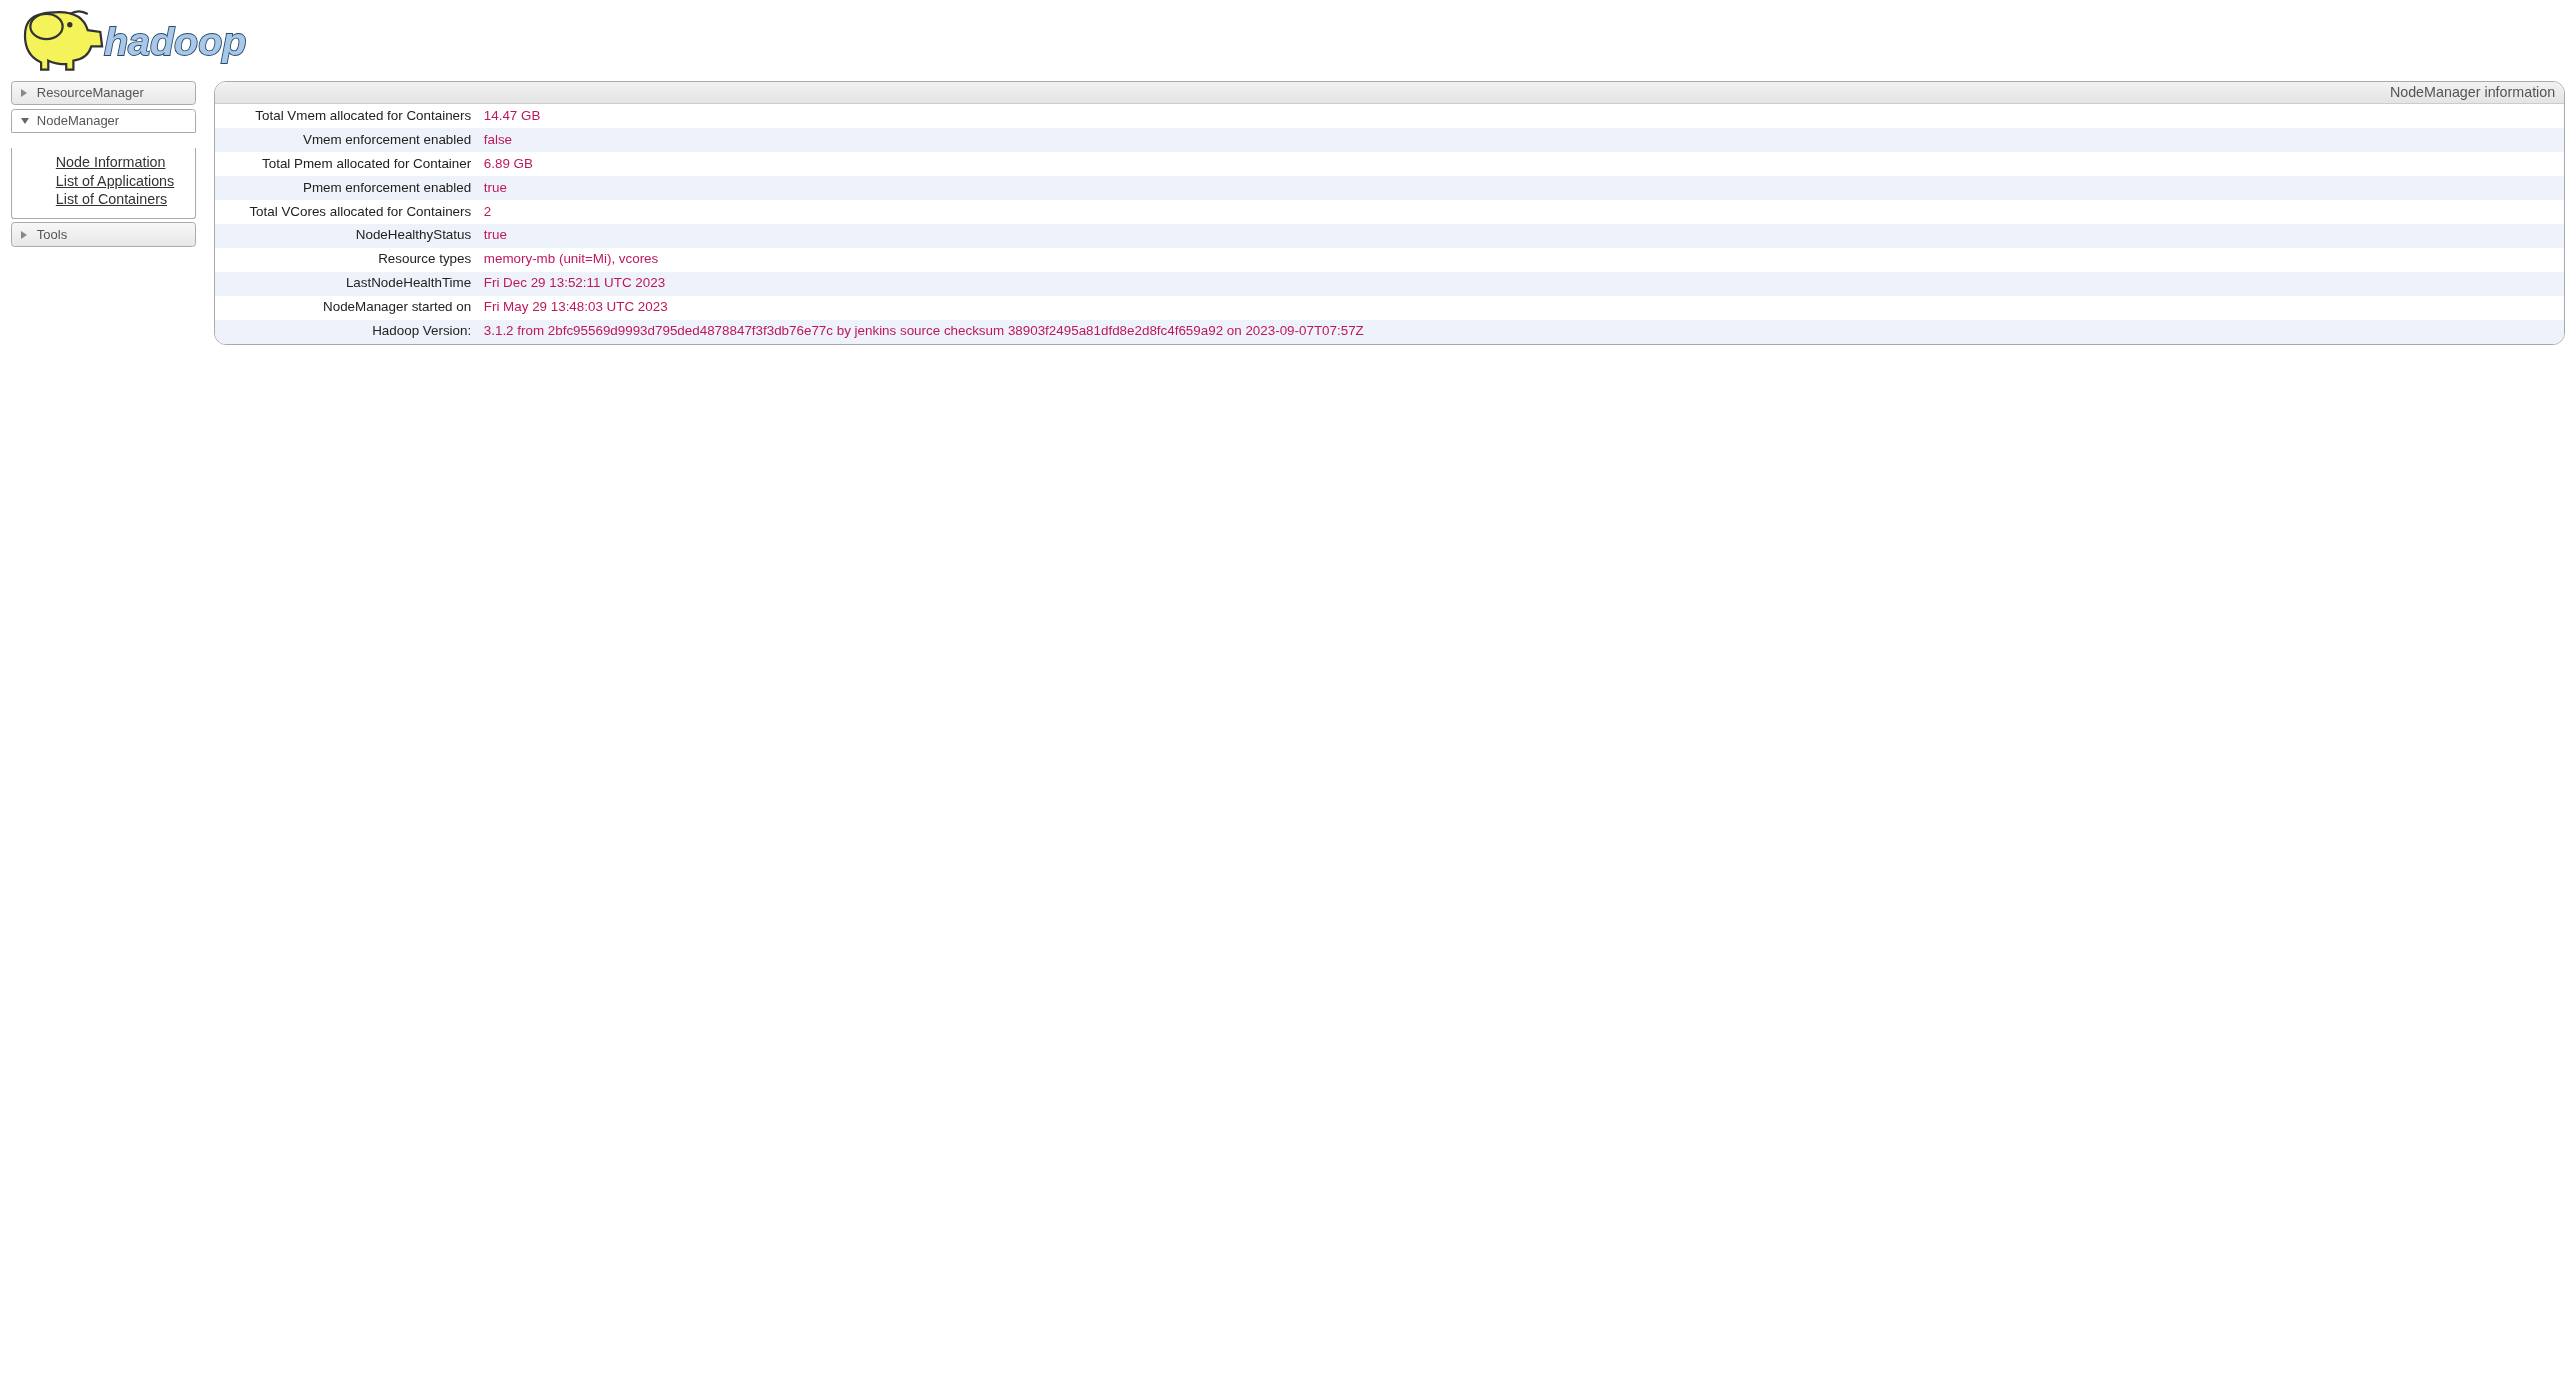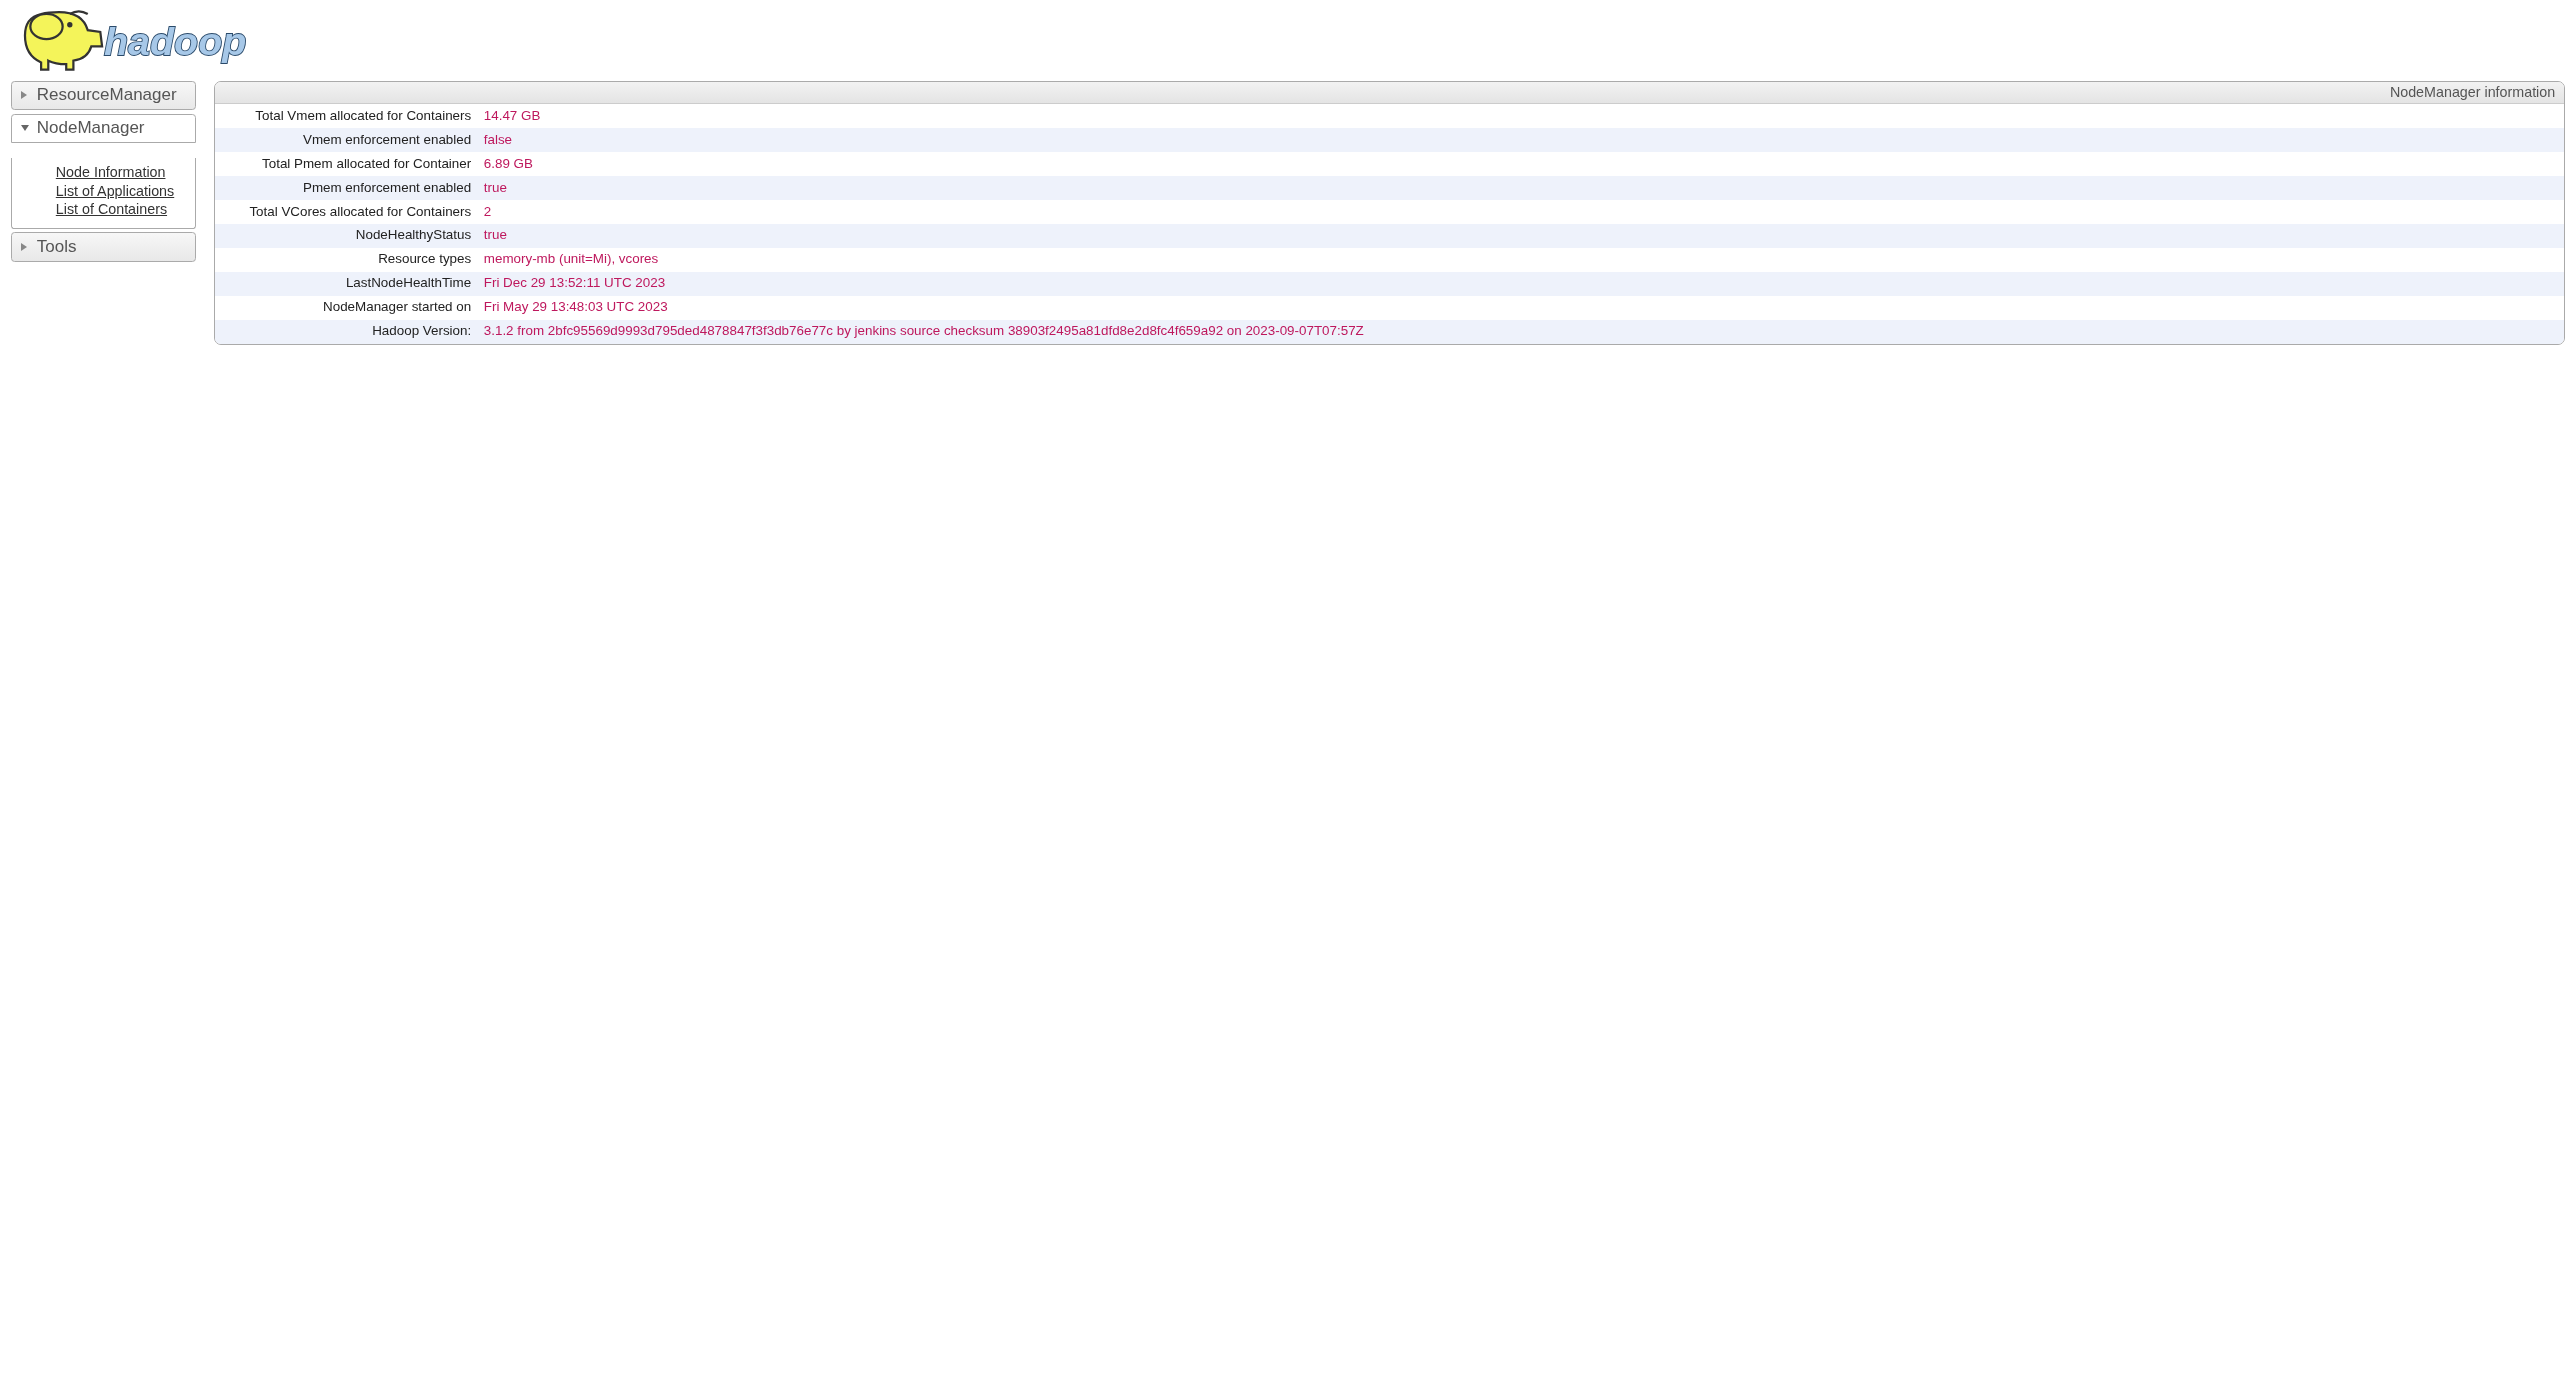--- a/index.html
+++ b/index.html
@@ -5,27 +5,27 @@
   html,body{margin:0;padding:0;background:#fff;font-family:Arial,Helvetica,sans-serif;color:#333;}
   body{padding:5.4px 10.8px 27px 10.8px;}
 
   
   .logo{display:flex;align-items:flex-end;padding:0 0 5.4px 5.4px;}
   .logo svg{display:block;}
 
   
   .layout{display:flex;align-items:flex-start;gap:18px;}
   .sidebar{width:185px;flex:0 0 185px;}
-  .main{flex:1;border:0.9px solid #aaa;border-radius:7px;overflow:hidden;}
+  .main{flex:1;border:0.9px solid #aaa;border-radius:12px;overflow:hidden;}
 
   
   .acc-head{
     border:0.9px solid #aaa;border-radius:3.6px;
     background:linear-gradient(#f7f7f7,#e8e8e8);
-    font-size:17px;font-weight:400;color:#555;
+    font-size:13px;font-weight:400;color:#555;
     padding:3.6px 5.4px 3.6px 25px;position:relative;cursor:pointer;
     margin-bottom:3.6px;
   }
   .acc-head .tri{position:absolute;left:9px;top:50%;transform:translateY(-50%);width:0;height:0;}
   .acc-head.collapsed .tri{border-top:4.5px solid transparent;border-bottom:4.5px solid transparent;border-left:6.3px solid #888;}
   .acc-head.expanded{background:#fff;border-bottom-left-radius:0;border-bottom-right-radius:0;margin-bottom:15px;}
   .acc-head.expanded .tri{border-left:4.5px solid transparent;border-right:4.5px solid transparent;border-top:6.3px solid #666;}
   .acc-body{
     border:0.9px solid #aaa;border-top:none;border-bottom-left-radius:3.6px;border-bottom-right-radius:3.6px;
     padding:5.4px 5.4px 9px 25px;margin-bottom:3.6px;

